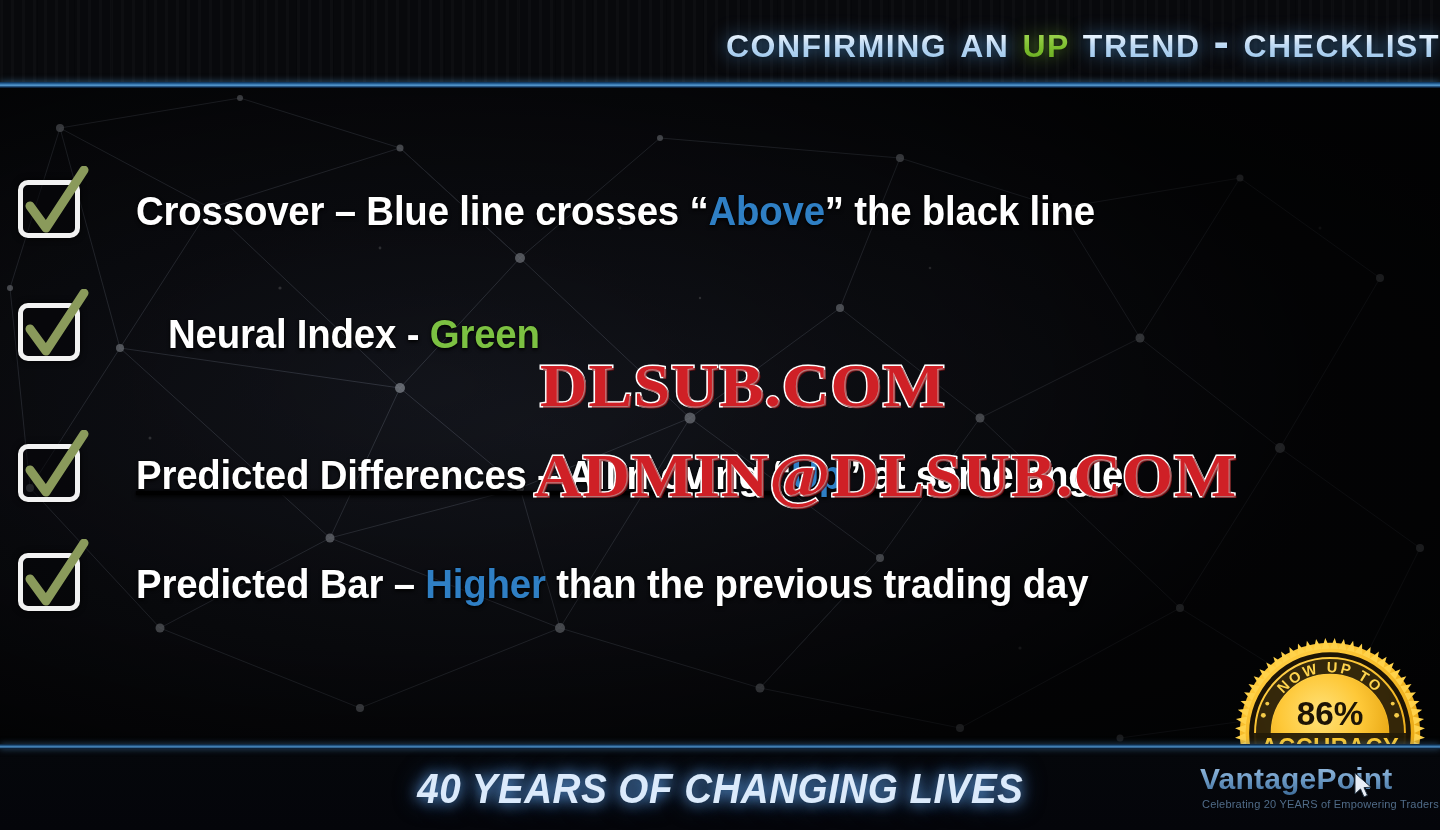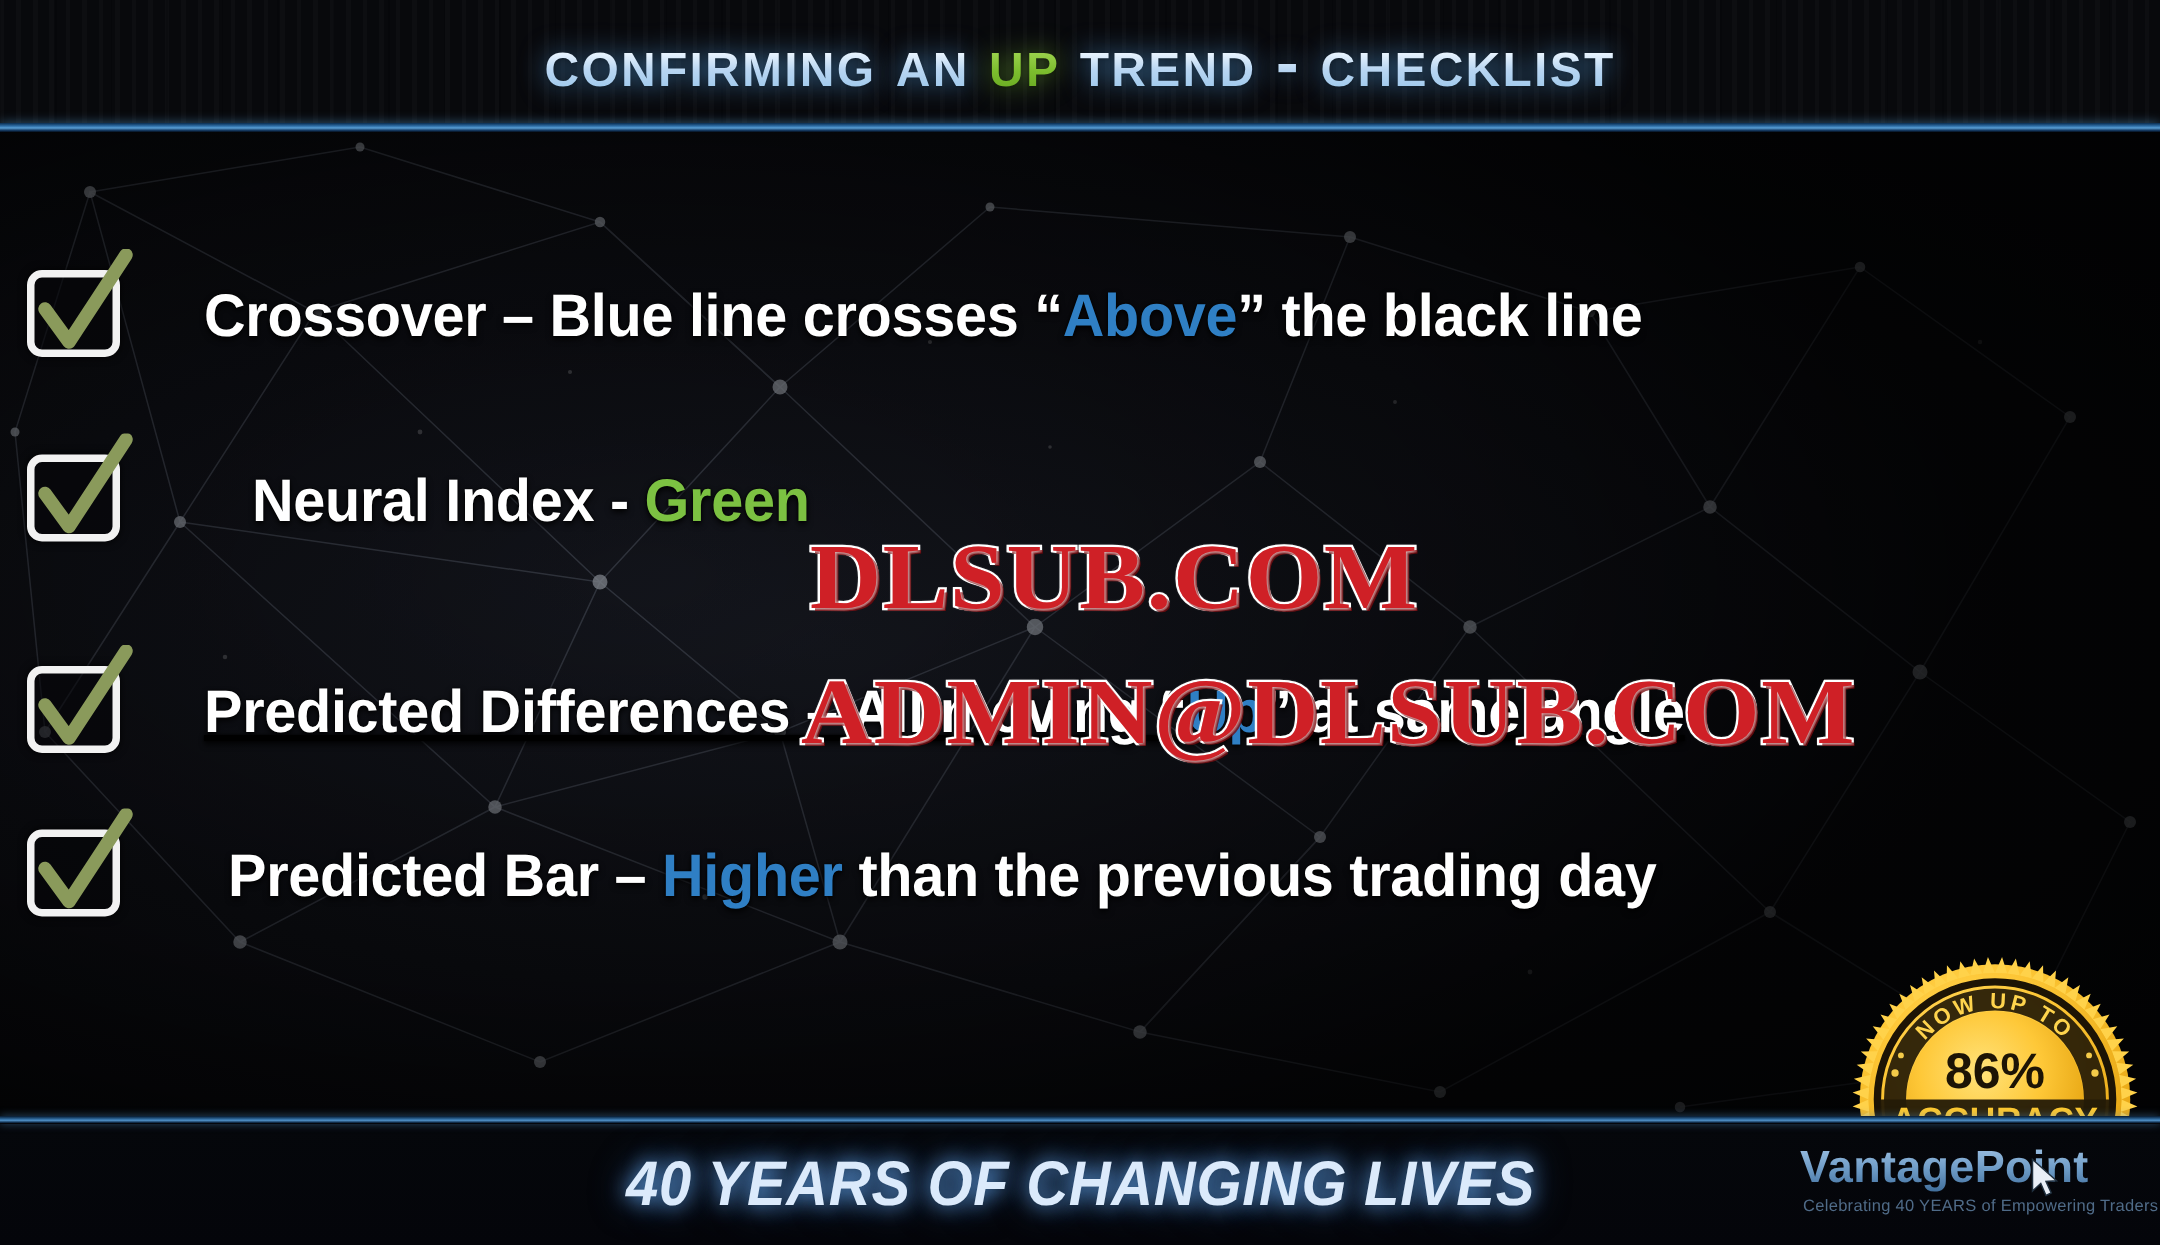--- a/index.html
+++ b/index.html
@@ -33,21 +33,21 @@
       repeating-linear-gradient(90deg, rgba(0,0,0,0.18) 0 1px, rgba(0,0,0,0) 1px 37px);
     opacity:.9;
   }
   .header-rule {
     position:absolute; left:0; top:82px; width:1440px; height:6px;
     background:linear-gradient(180deg,#0a2d50 0%, #2f6fa8 35%, #5a9fd4 55%, #18406b 80%, #05101e 100%);
     box-shadow:0 0 7px rgba(90,160,212,.55);
   }
   .title {
     position:absolute; left:0; top:0; width:1440px; height:82px;
-    display:flex; align-items:center; justify-content:center;
+    display:flex; align-items:center; justify-content:flex-end;
     letter-spacing:.5px; white-space:nowrap;
   }
   .title span {
     font-family:"Liberation Sans", sans-serif;
     font-weight:700;
     font-size:46px;
     font-variant:small-caps;
     text-transform:lowercase;
     letter-spacing:1.5px;
     color:#e8f3ff;
@@ -77,21 +77,21 @@
     background:radial-gradient(ellipse 900px 420px at 30% 45%, rgba(0,0,0,0) 0%, rgba(0,0,0,.35) 65%, rgba(0,0,0,.72) 100%);
     pointer-events:none;
   }
 
   
   .checklist { position:absolute; left:0; top:0; width:1440px; height:660px; }
   .row { position:absolute; left:0; display:flex; align-items:center; }
   .row.r0 { top:92px; }
   .row.r1 { top:215px;gap:32px; }
   .row.r2 { top:356px;text-decoration:underline; }
-  .row.r3 { top:465px;gap:16px; }
+  .row.r3 { top:465px; }
 
   .cbox {
     position:relative;
     width:66px; height:62px;
     margin-left:18px;
     flex:0 0 auto;
   }
   .cbox .frame {
     position:absolute; left:0; top:0; width:62px; height:58px;
     border:5px solid #f2f2f2;
@@ -397,20 +397,20 @@
 
   </div>
 
   <div class="footer">
     <div class="footer-rule"></div>
     <div class="footer-tag">
       <span>40 YEARS OF CHANGING LIVES</span>
     </div>
     <div class="vp-logo">
       <div class="vp-name">VantagePoint</div>
-      <div class="vp-sub">Celebrating 40 YEARS of Empowering Traders</div>
+      <div class="vp-sub">Celebrating 20 YEARS of Empowering Traders</div>
       <svg class="vp-cursor" width="22" height="28" viewBox="0 0 22 28">
         <path d="M2 1 L2 22 L7.5 17 L11 25 L14.5 23.3 L11 15.6 L18 15.2 Z" fill="#e8eef6" stroke="#20303f" stroke-width="1"></path>
       </svg>
     </div>
   </div>
 
 </div>
 
 </body></html>

